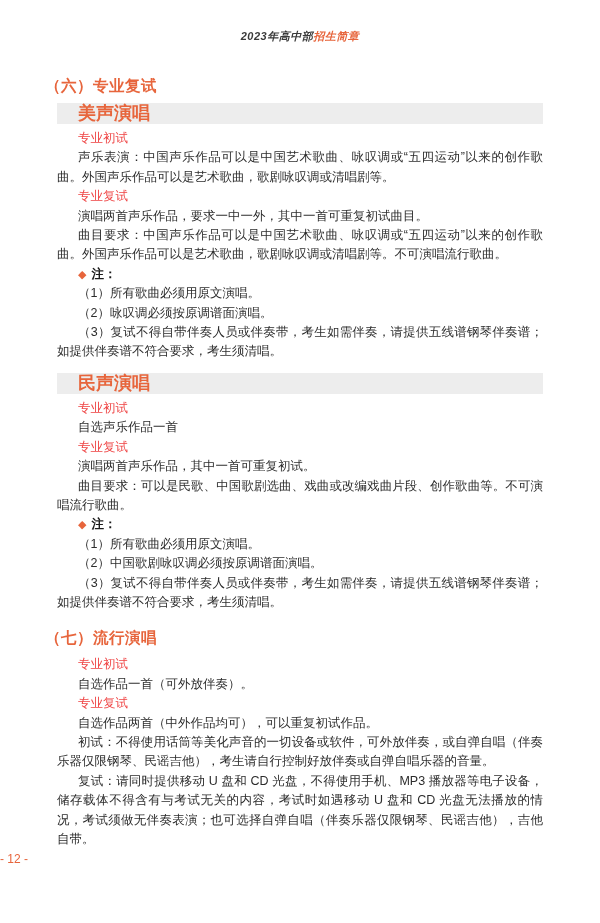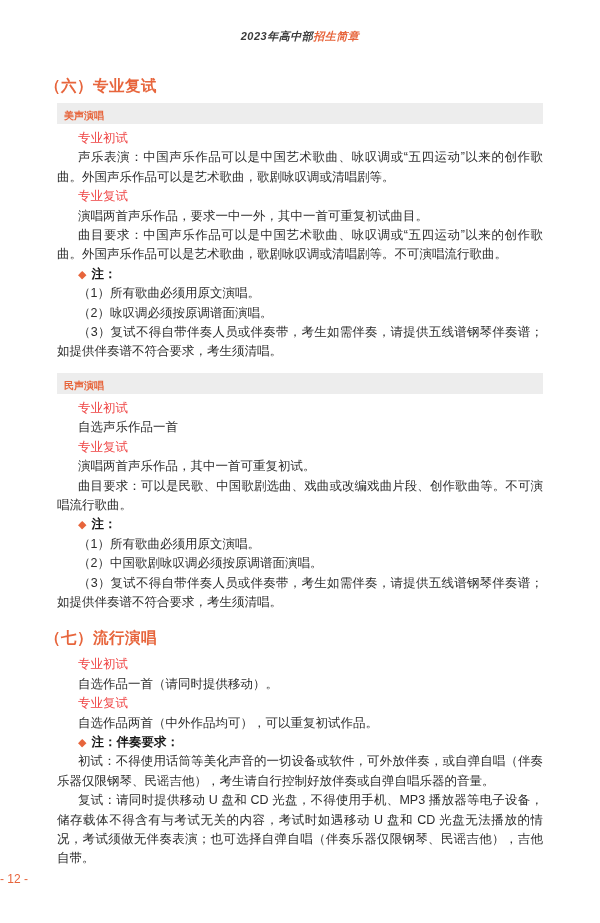--- a/index.html
+++ b/index.html
@@ -30,23 +30,23 @@
     margin:32px 0 7px -12px;
     letter-spacing:.5px;
   }
   .section-title.pop{margin-top:15px;}
   .sub-bar{
     background:var(--bar-background,#EDEDED);
     height:21px;line-height:21px;
     margin:0 0 5px 0;
   }
   .sub-bar .bar-label{
-    margin-left:7px;
+    margin-left:21px;
     color:var(--accent,#E7653C);
-    font-weight:bold;font-size:10px;
+    font-weight:bold;font-size:18px;
   }
   .sub-bar.folk-bar{margin-top:11px;}
   p{
     margin:0;
     font-size:12.5px;line-height:19.4px;
     text-align:justify;
   }
   p.indent{text-indent:21px;}
   p.subhead{
     font-weight:normal;color:#ef4444;
@@ -100,24 +100,23 @@
   <p class="subhead">专业复试</p>
   <p class="indent">演唱两首声乐作品，其中一首可重复初试。</p>
   <p class="indent">曲目要求：可以是民歌、中国歌剧选曲、戏曲或改编戏曲片段、创作歌曲等。不可演唱流行歌曲。</p>
   <p class="note-head"><span class="diamond">◆</span><span>注：</span></p>
   <p class="indent">（1）所有歌曲必须用原文演唱。</p>
   <p class="indent">（2）中国歌剧咏叹调必须按原调谱面演唱。</p>
   <p class="indent">（3）复试不得自带伴奏人员或伴奏带，考生如需伴奏，请提供五线谱钢琴伴奏谱；如提供伴奏谱不符合要求，考生须清唱。</p>
 
   <div class="section-title pop">（七）流行演唱</div>
   <p class="subhead">专业初试</p>
-  <p class="indent">自选作品一首（请同时提供移动）。</p>
+  <p class="indent">自选作品一首（可外放伴奏）。</p>
   <p class="subhead">专业复试</p>
   <p class="indent">自选作品两首（中外作品均可），可以重复初试作品。</p>
-  <p class="note-head"><span class="diamond">◆</span><span>注：伴奏要求：</span></p>
   <p class="indent">初试：不得使用话筒等美化声音的一切设备或软件，可外放伴奏，或自弹自唱（伴奏乐器仅限钢琴、民谣吉他），考生请自行控制好放伴奏或自弹自唱乐器的音量。</p>
   <p class="indent">复试：请同时提供移动 U 盘和 CD 光盘，不得使用手机、MP3 播放器等电子设备，储存载体不得含有与考试无关的内容，考试时如遇移动 U 盘和 CD 光盘无法播放的情况，考试须做无伴奏表演；也可选择自弹自唱（伴奏乐器仅限钢琴、民谣吉他），吉他自带。</p>
 
 </div>
 
 <div class="page-footer">
   <span>- 12 -</span>
 </div>
 
 </body></html>

